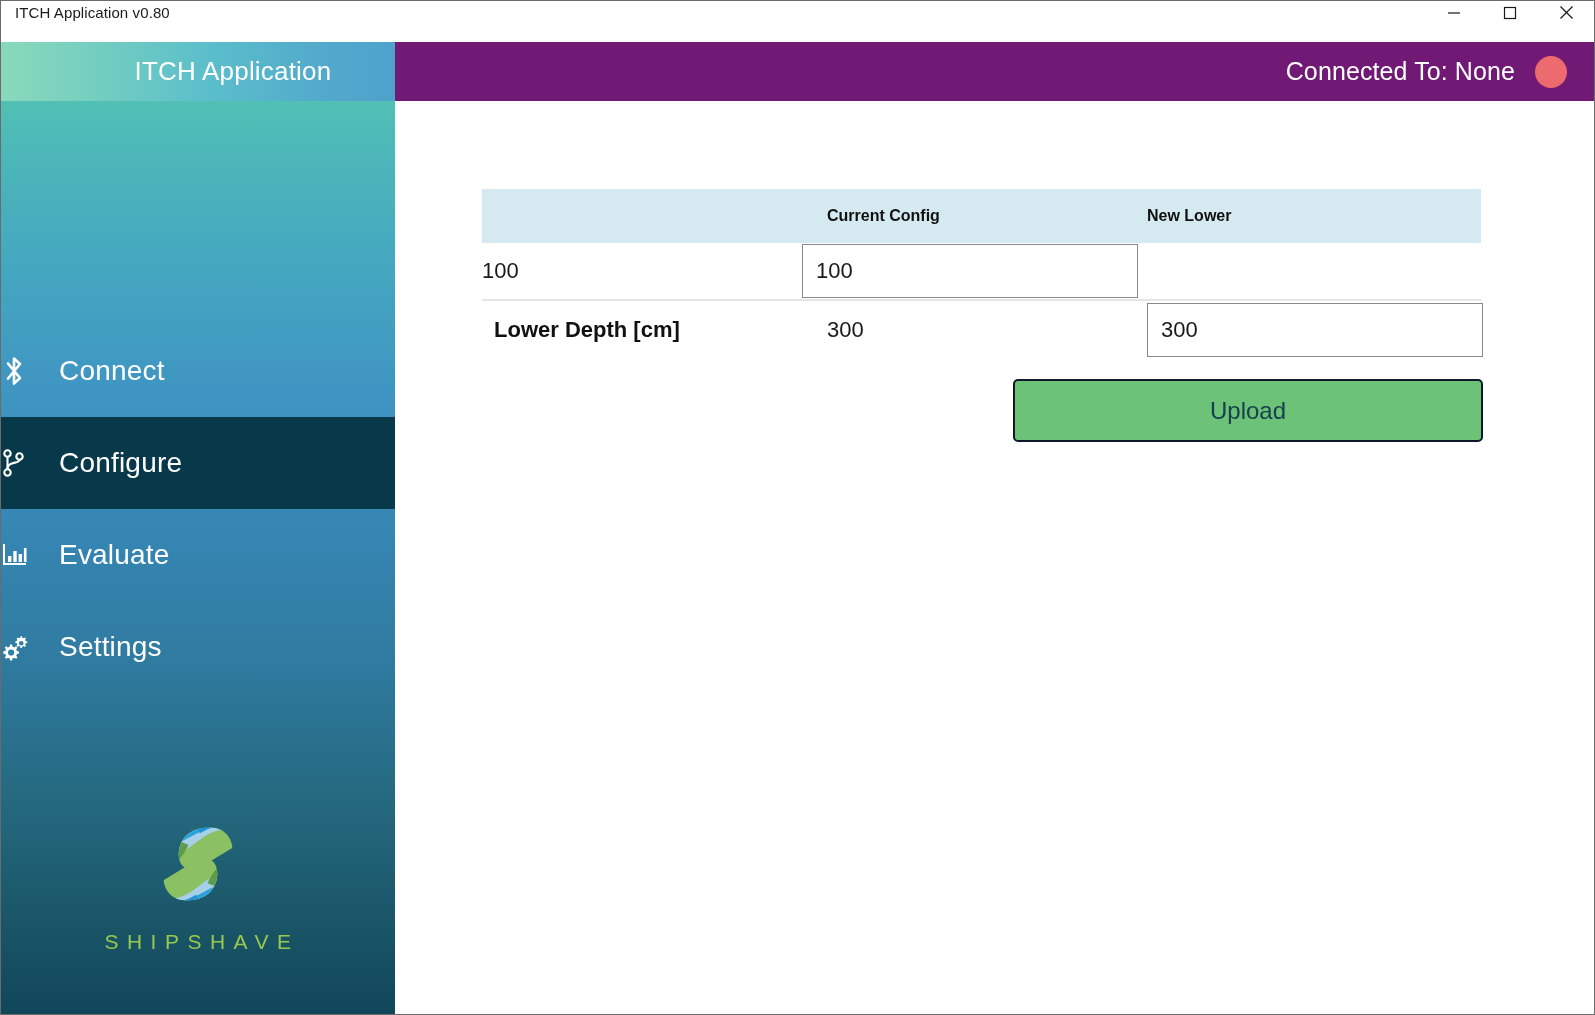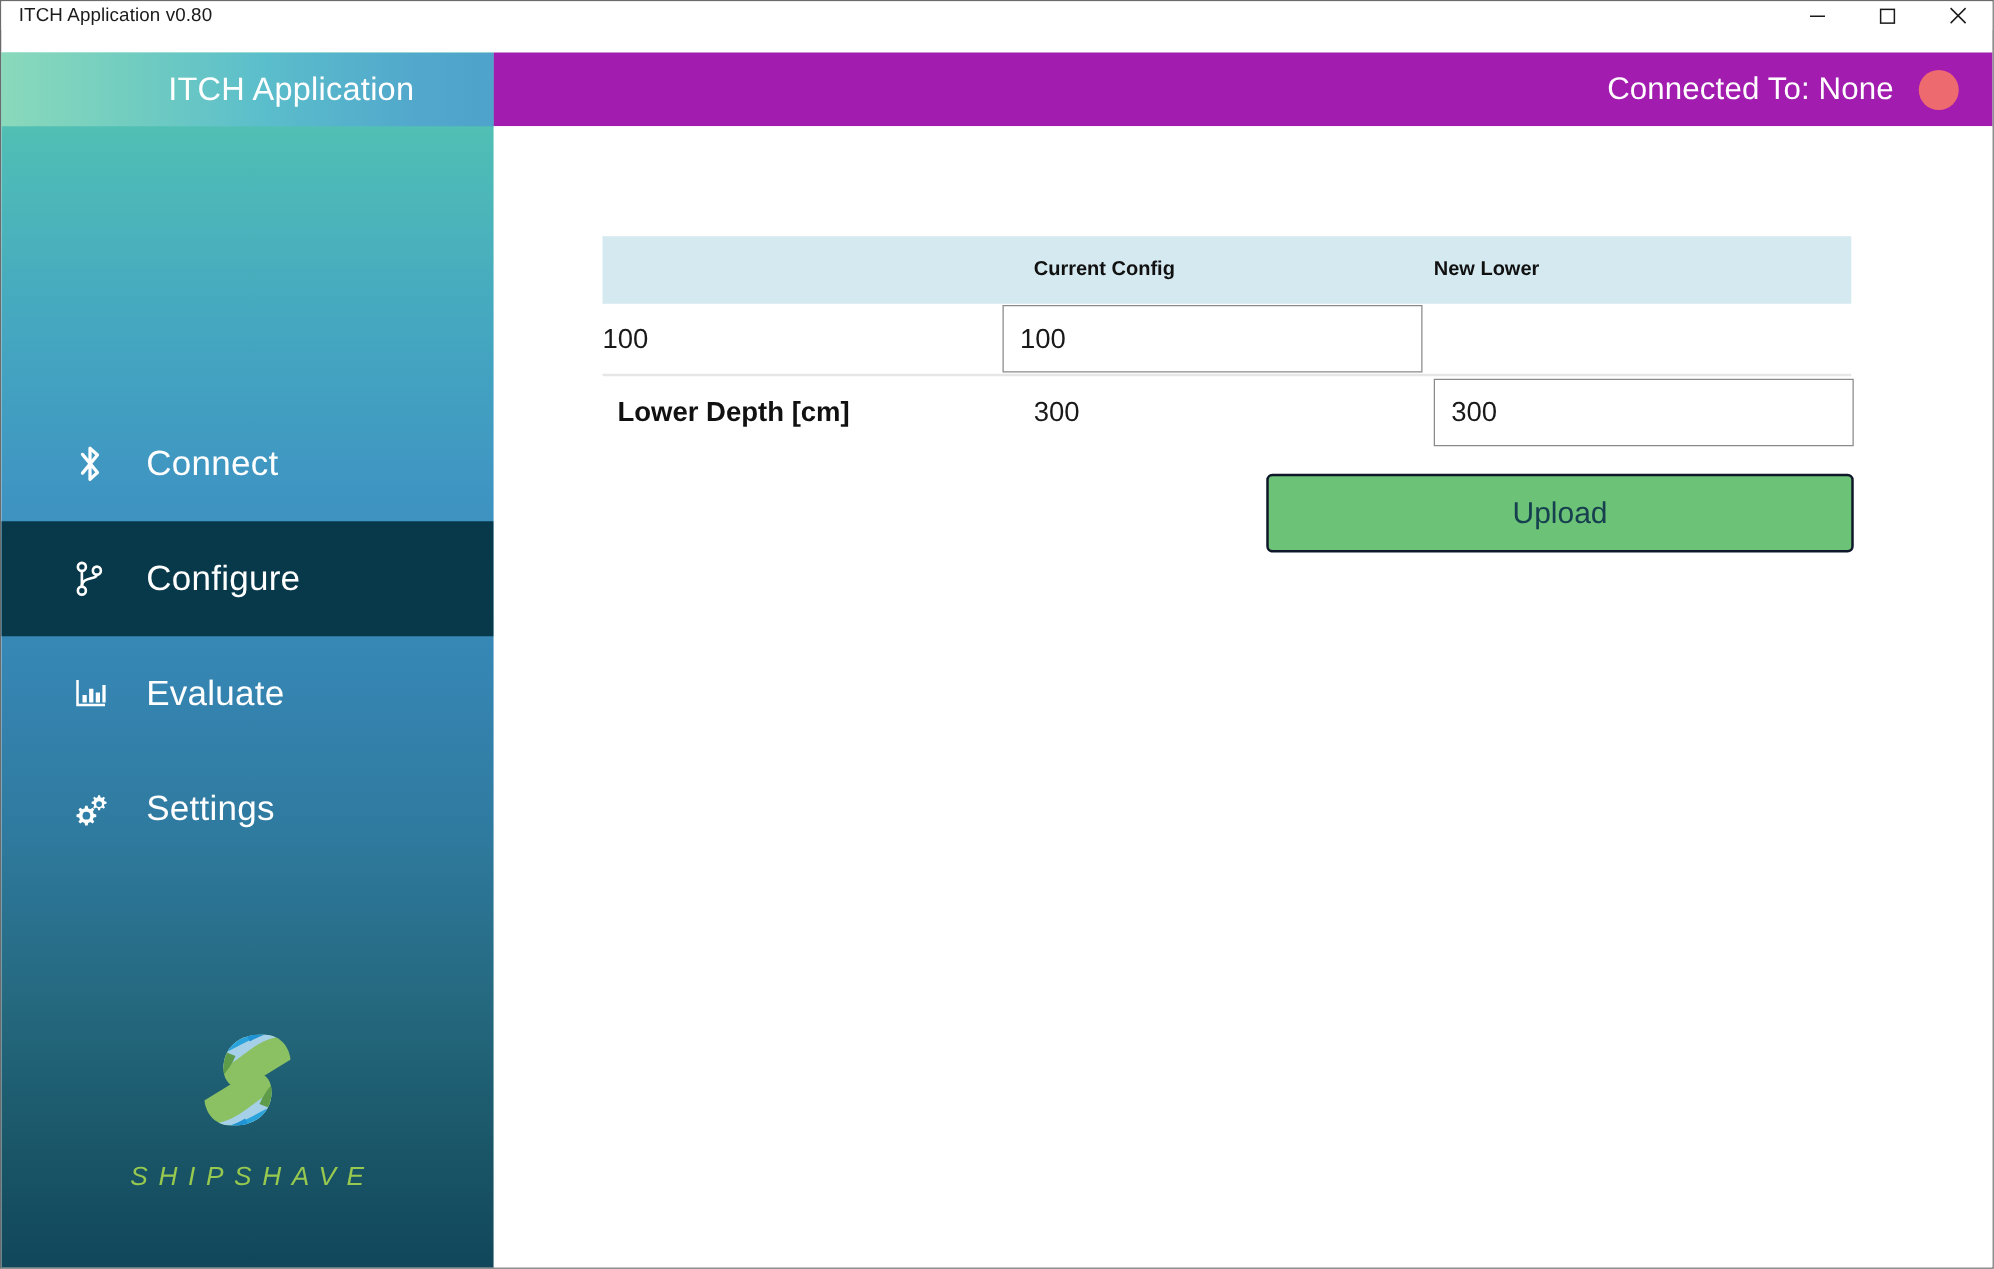--- a/index.html
+++ b/index.html
@@ -100,21 +100,20 @@
     left: 0;
     top: 283px;
     width: 394px;
   }
   .nav-item {
     position: relative;
     display: flex;
     align-items: center;
     height: 92px;
     box-sizing: border-box;
-    padding-left: 58px;
     cursor: default;
   }
   .nav-item.active {
     background: #07394b;
   }
   .nav-icon {
     width: 44px;
     display: flex;
     align-items: center;
     justify-content: flex-start;
@@ -132,40 +131,39 @@
 
   
   .brand {
     position: absolute;
     left: 0;
     bottom: 62px;
     width: 394px;
     display: flex;
     flex-direction: column;
     align-items: center;
-    font-style: italic;
   }
   .brand-mark { width: 96px; height: 96px; display: block; }
   .brand-name {
     margin-top: 18px;
     font-size: 21px;
     letter-spacing: 8.5px;
     color: #97c84f;
     font-weight: 400;
     padding-left: 8px;
   }
 
   
   .topbar {
     position: absolute;
     left: 394px;
     top: 41px;
     right: 0;
     height: 59px;
-    background: #a21caf;
+    background: #701a75;
     display: flex;
     align-items: center;
     justify-content: flex-end;
   }
   .conn-text {
     font-size: 25px;
     color: #ffffff;
     font-weight: 400;
     letter-spacing: 0.1px;
   }

